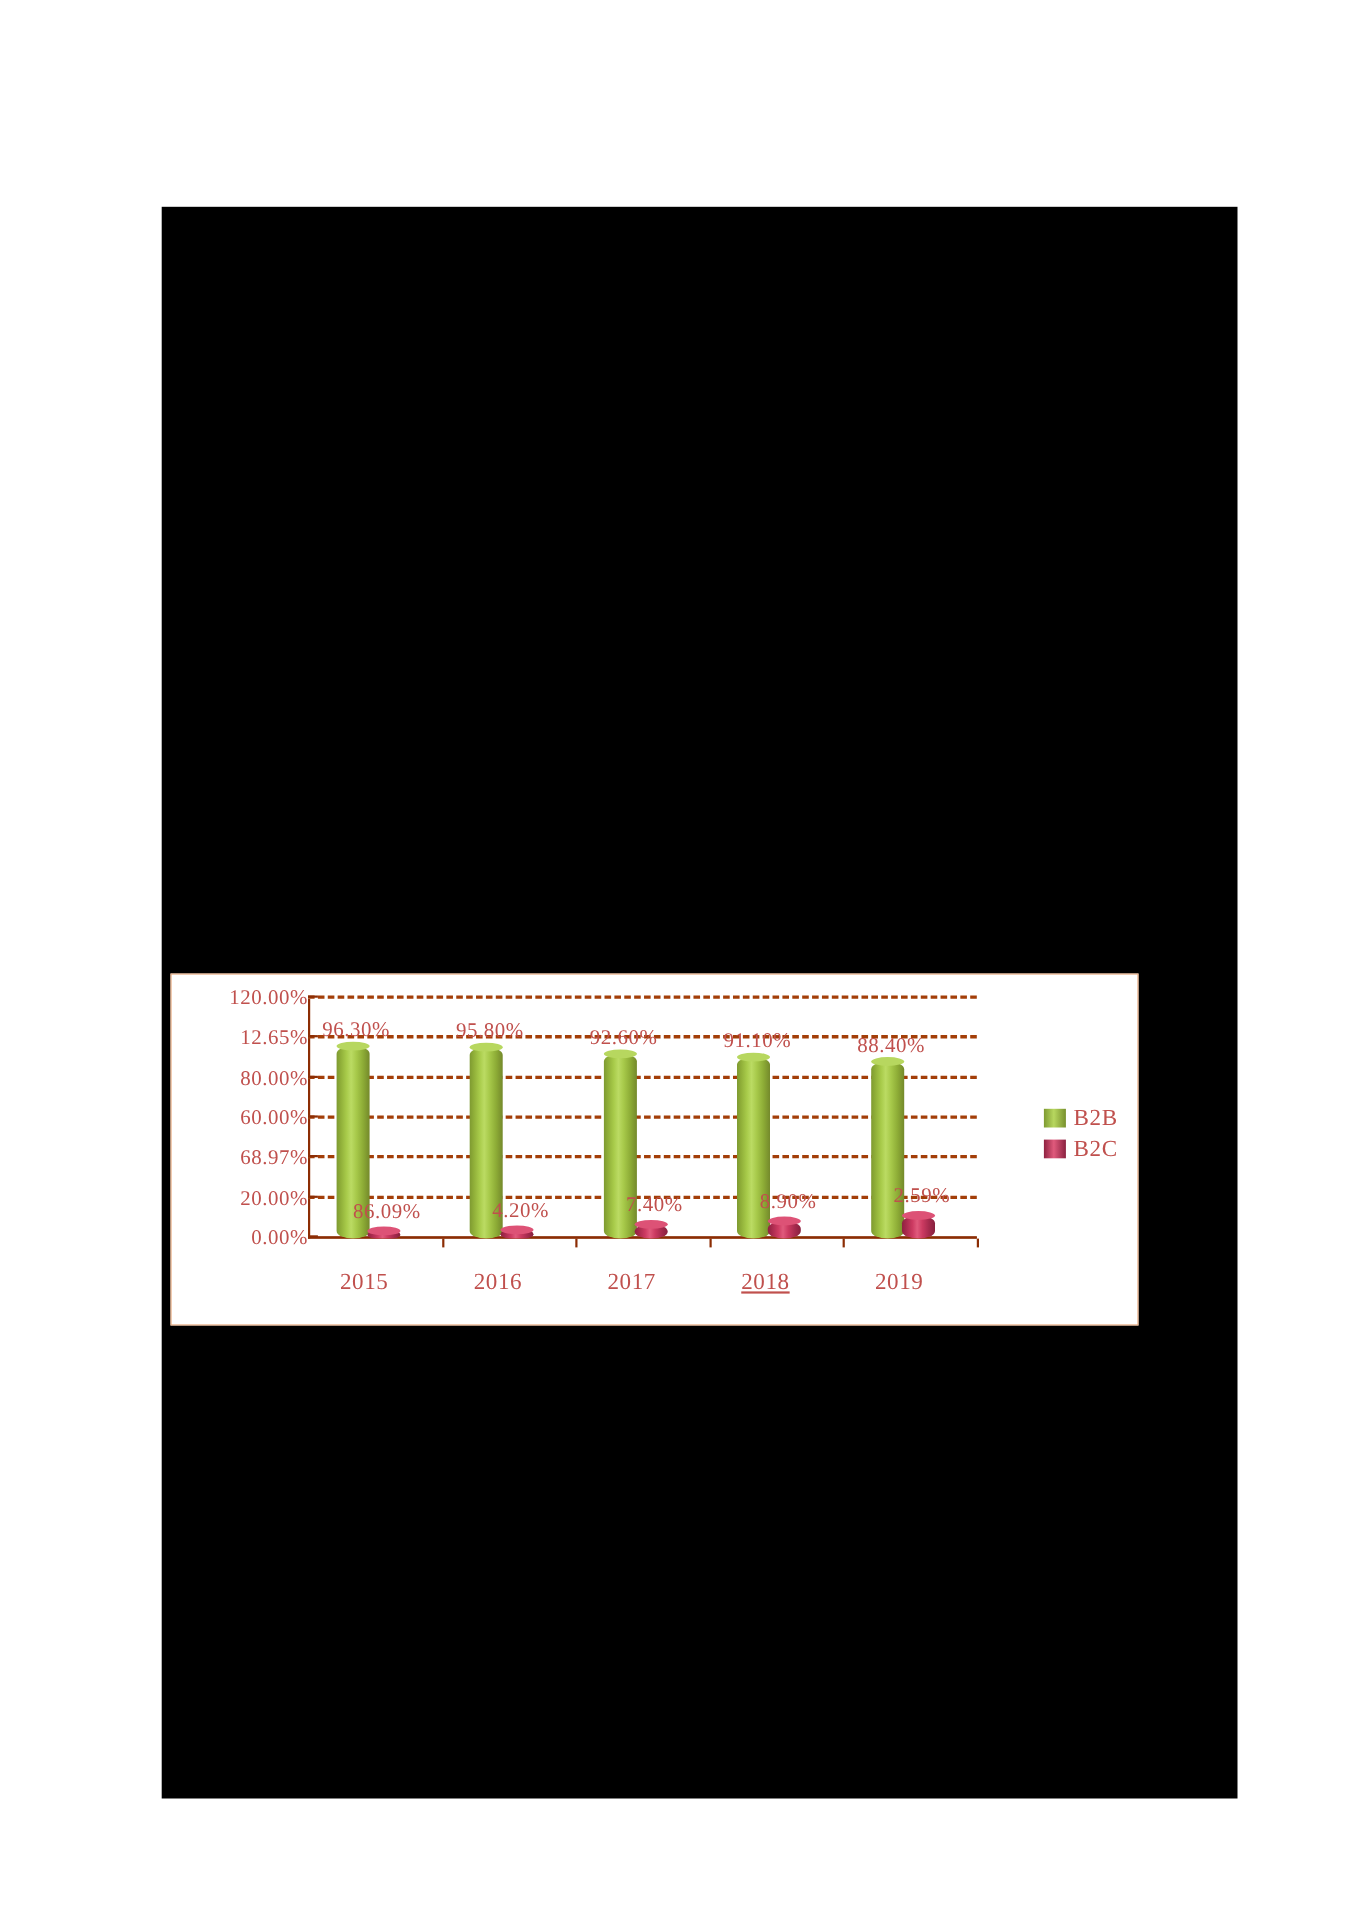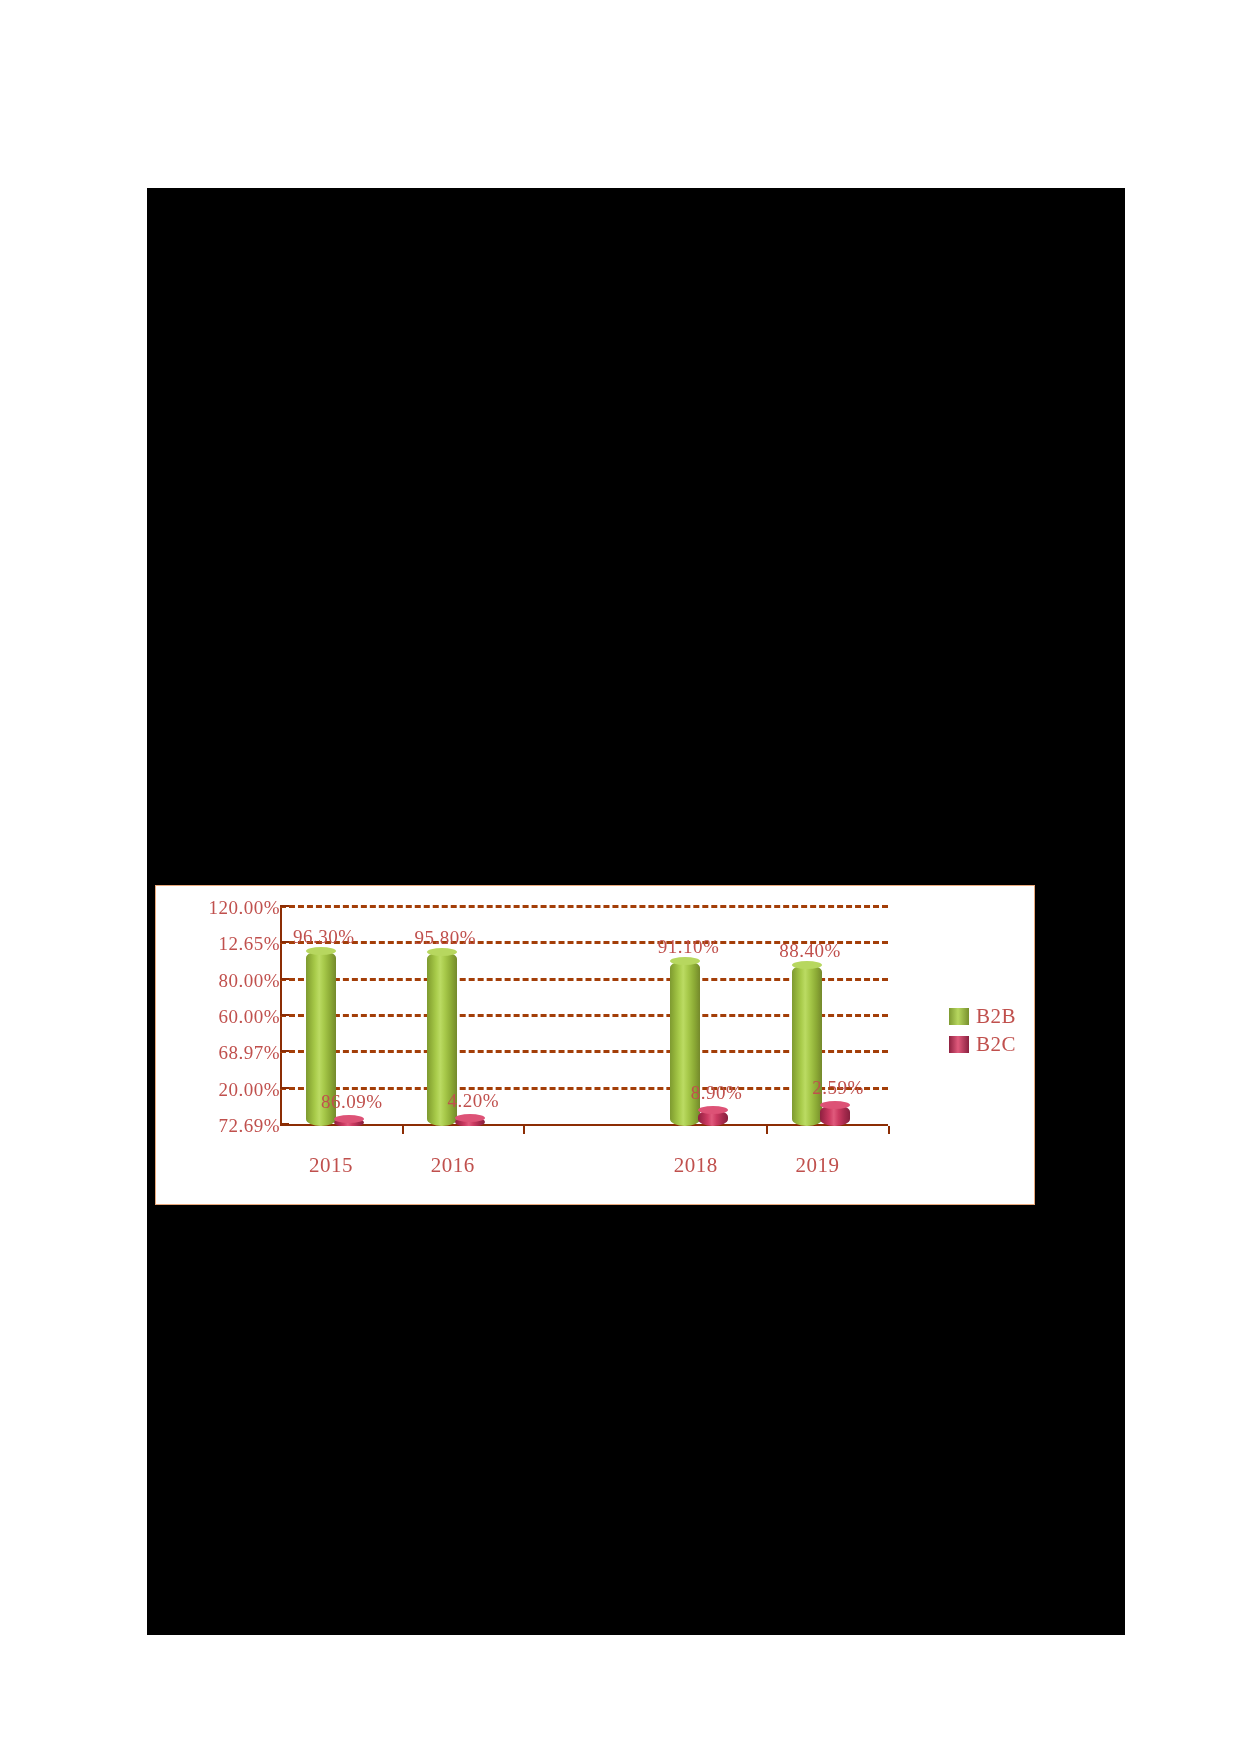--- a/index.html
+++ b/index.html
@@ -76,21 +76,21 @@
 <body>
 
 <div id="page">
 
   <div id="doc-block"></div>
 
   <div id="chart-panel">
     <div class="plot">
 
       <div id="yaxis-labels">
-          <div class="ytick" style="top: 240px;">72.69%</div>
+          <div class="ytick" style="top: 240px;">0.00%</div>
           <div class="ytick" style="top: 203.667px;">20.00%</div>
           <div class="ytick" style="top: 167.333px;">68.97%</div>
           <div class="ytick" style="top: 131px;">60.00%</div>
           <div class="ytick" style="top: 94.6667px;">80.00%</div>
           <div class="ytick" style="top: 58.3333px;">12.65%</div>
           <div class="ytick" style="top: 22px;">120.00%</div>
         </div>
 
       <div id="plotarea">
         <div id="yaxis-line"></div>
@@ -126,31 +126,43 @@
             <div class="bar b2b" style="height: 79.8333%; left: 21%;">
               <div class="bar-cap"></div>
             </div>
             <div class="bar b2c" style="height: 3.5%; left: 44%;">
               <div class="bar-cap"></div>
             </div>
             <div class="datalabel" style="left: 36%; bottom: calc(79.8333% + 3px); margin-top: 32px;">95.80%</div>
             <div class="datalabel" style="left: 59%; bottom: calc(3.5% + 6px);">4.20%</div>
             <div class="xlabel" style="left: 42%;">2016</div>
           </div>
+          <div class="catcol" style="left: 40%; width: 20%;">
+            <div class="xtickmark" style="left: 100%; bottom: -8px;"></div>
+            <div class="bar b2b" style="height: 77.1667%; left: 21%;">
+              <div class="bar-cap"></div>
+            </div>
+            <div class="bar b2c" style="height: 6.16667%; left: 44%;">
+              <div class="bar-cap"></div>
+            </div>
+            <div class="datalabel" style="left: 36%; bottom: calc(77.1667% + 3px);">92.60%</div>
+            <div class="datalabel" style="left: 59%; bottom: calc(6.16667% + 6px);">7.40%</div>
+            <div class="xlabel" style="left: 42%;">2017</div>
+          </div>
           <div class="catcol" style="left: 60%; width: 20%;">
             <div class="xtickmark" style="left: 100%; bottom: -8px;"></div>
             <div class="bar b2b" style="height: 75.9167%; left: 21%;">
               <div class="bar-cap"></div>
             </div>
             <div class="bar b2c" style="height: 7.41667%; left: 44%;">
               <div class="bar-cap"></div>
             </div>
             <div class="datalabel" style="left: 36%; bottom: calc(75.9167% + 3px);">91.10%</div>
             <div class="datalabel" style="left: 59%; bottom: calc(7.41667% + 6px);">8.90%</div>
-            <div class="xlabel" style="left: 42%;">2018</div>
+            <div class="xlabel" style="left: 42%; text-decoration: underline;">2018</div>
           </div>
           <div class="catcol" style="left: 80%; width: 20%;">
             <div class="xtickmark" style="left: 100%; bottom: -8px;"></div>
             <div class="bar b2b" style="height: 73.6667%; left: 21%;">
               <div class="bar-cap"></div>
             </div>
             <div class="bar b2c" style="height: 9.66667%; left: 44%;">
               <div class="bar-cap"></div>
             </div>
             <div class="datalabel" style="left: 36%; bottom: calc(73.6667% + 3px);">88.40%</div>

